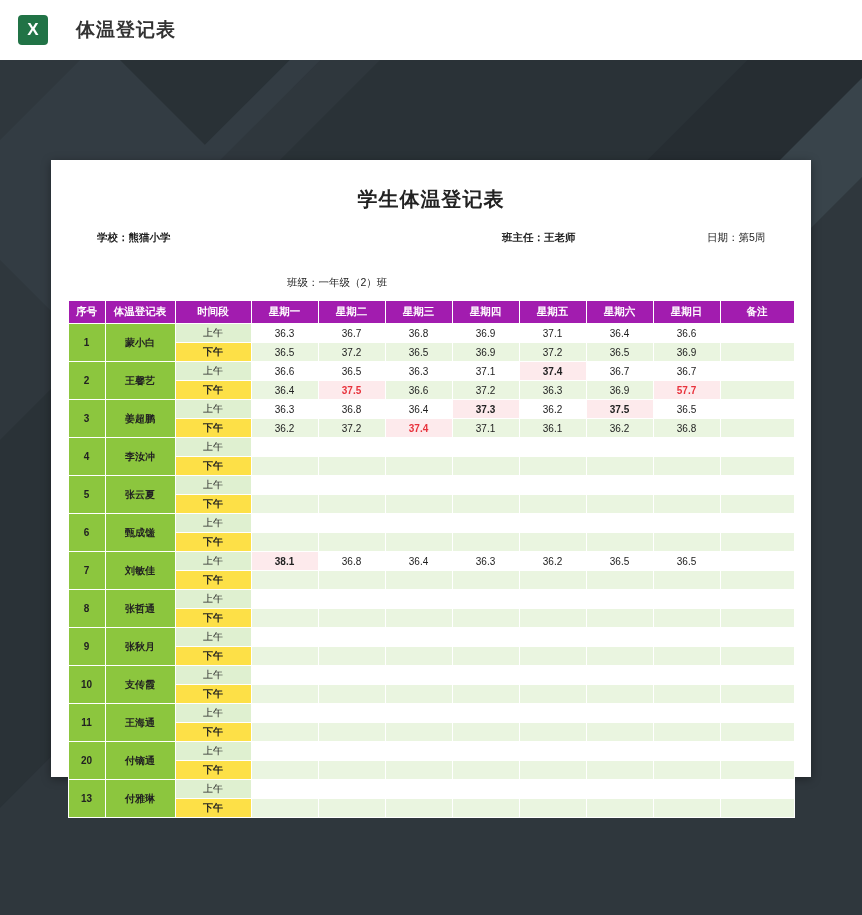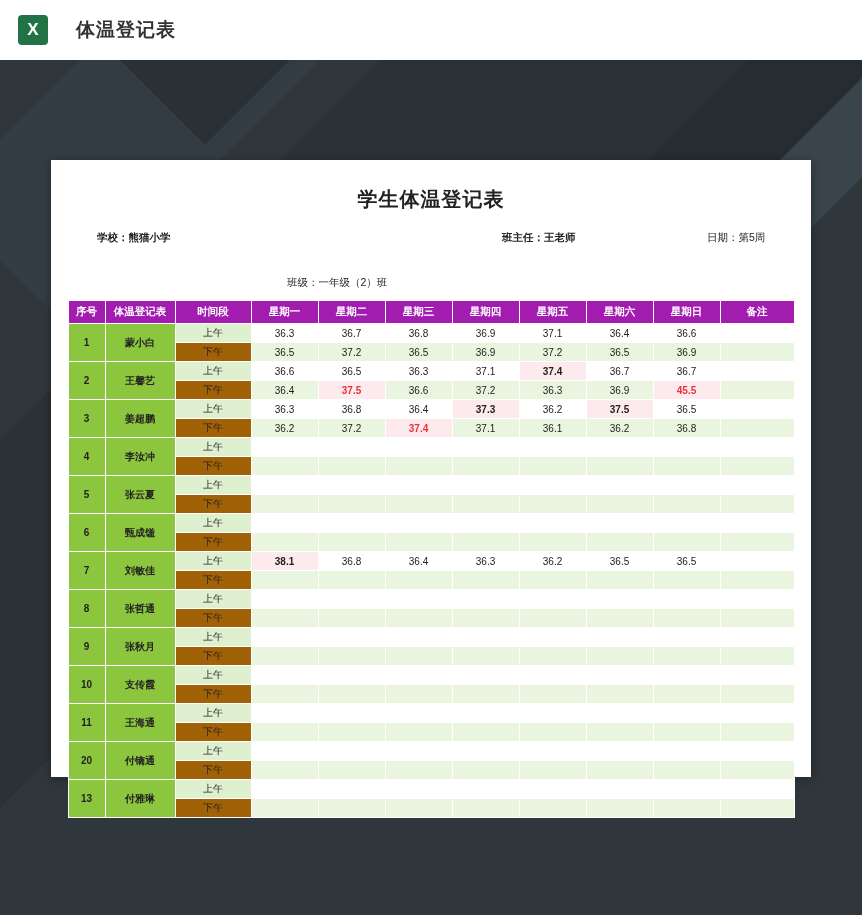--- a/index.html
+++ b/index.html
@@ -134,21 +134,22 @@
     background: #dff0d0;
     font-size: 10px;
   }
   td.val {
     background: #ffffff;
   }
   tr.pm td.val {
     background: #eaf5e0;
   }
   tr.pm td.period {
-    background: #a16207;
+    background: #fde047;
+    font-weight: bold;
   }
   td.remark {
     background: #ffffff;
   }
   tr.pm td.remark {
     background: #eaf5e0;
   }
   td.high {
     color: #e8323c;
     font-weight: bold;
@@ -264,21 +265,21 @@
           <td class="remark"></td>
         </tr>
         <tr class="pm">
           <td class="period">下午</td>
           <td class="val">36.4</td>
           <td class="val high">37.5</td>
           <td class="val">36.6</td>
           <td class="val">37.2</td>
           <td class="val">36.3</td>
           <td class="val">36.9</td>
-          <td class="val high">45.5</td>
+          <td class="val high">57.7</td>
           <td class="remark"></td>
         </tr>
         <tr class="am">
           <td class="idx" rowspan="2">3</td>
           <td class="name" rowspan="2">姜超鹏</td>
           <td class="period">上午</td>
           <td class="val">36.3</td>
           <td class="val">36.8</td>
           <td class="val">36.4</td>
           <td class="val high">37.3</td>

